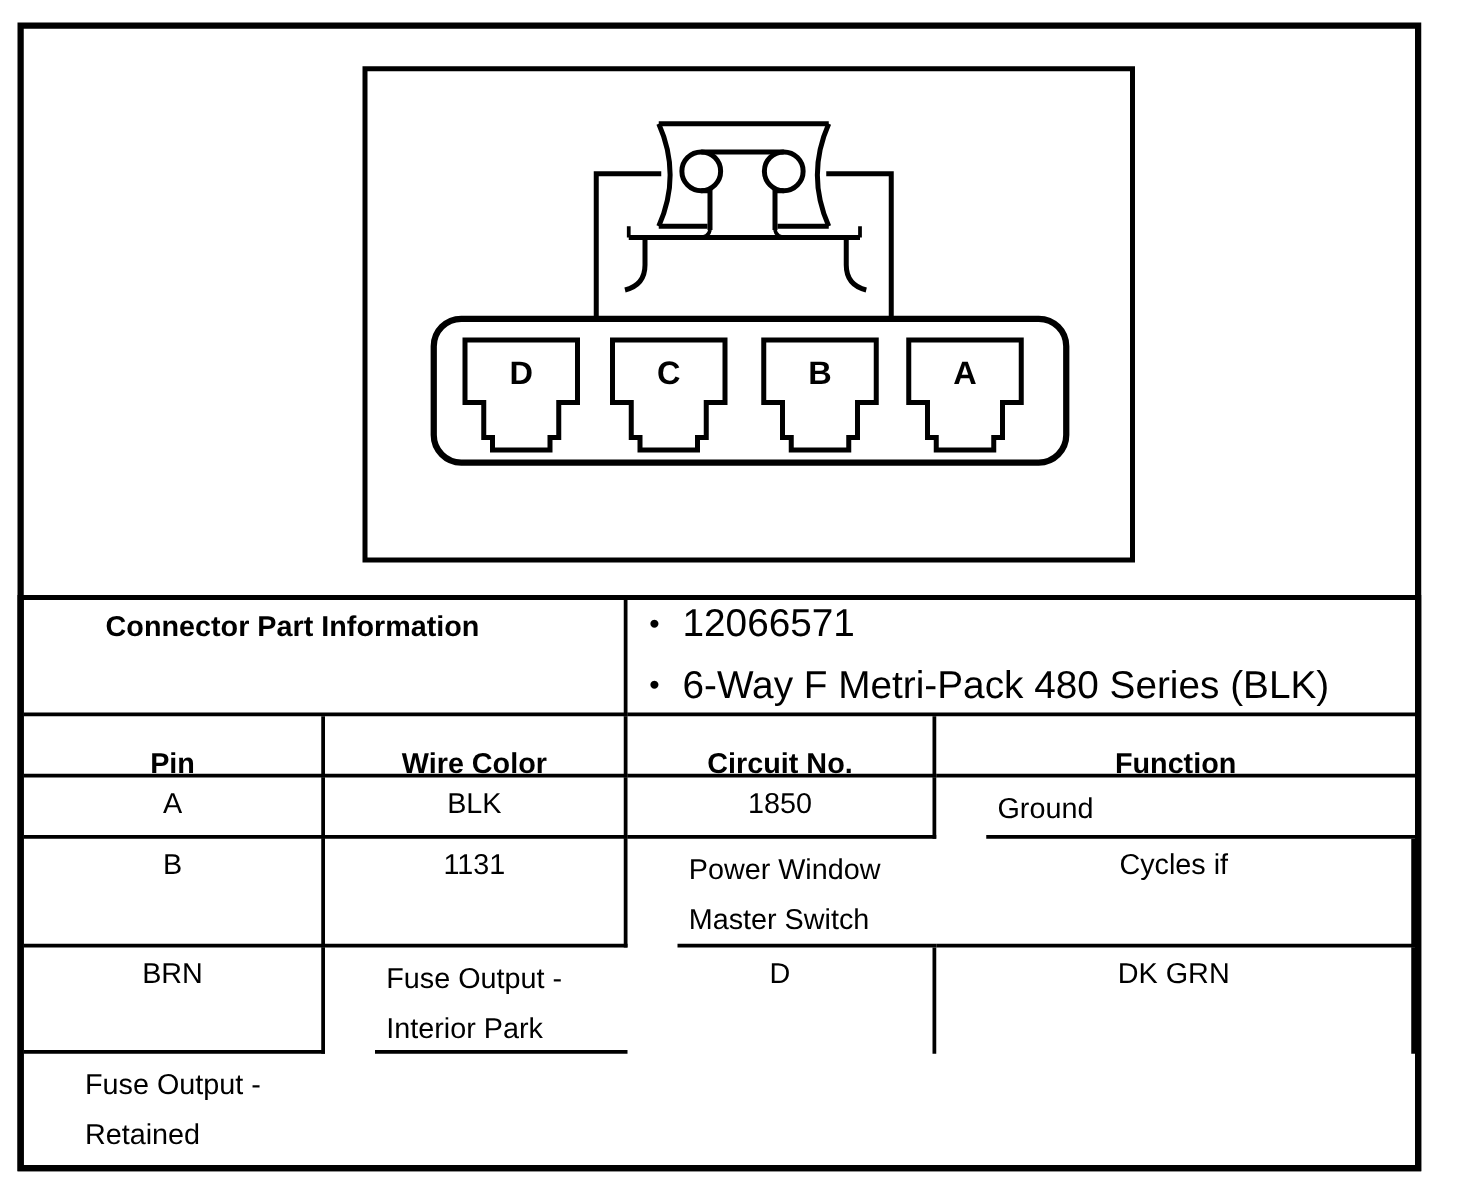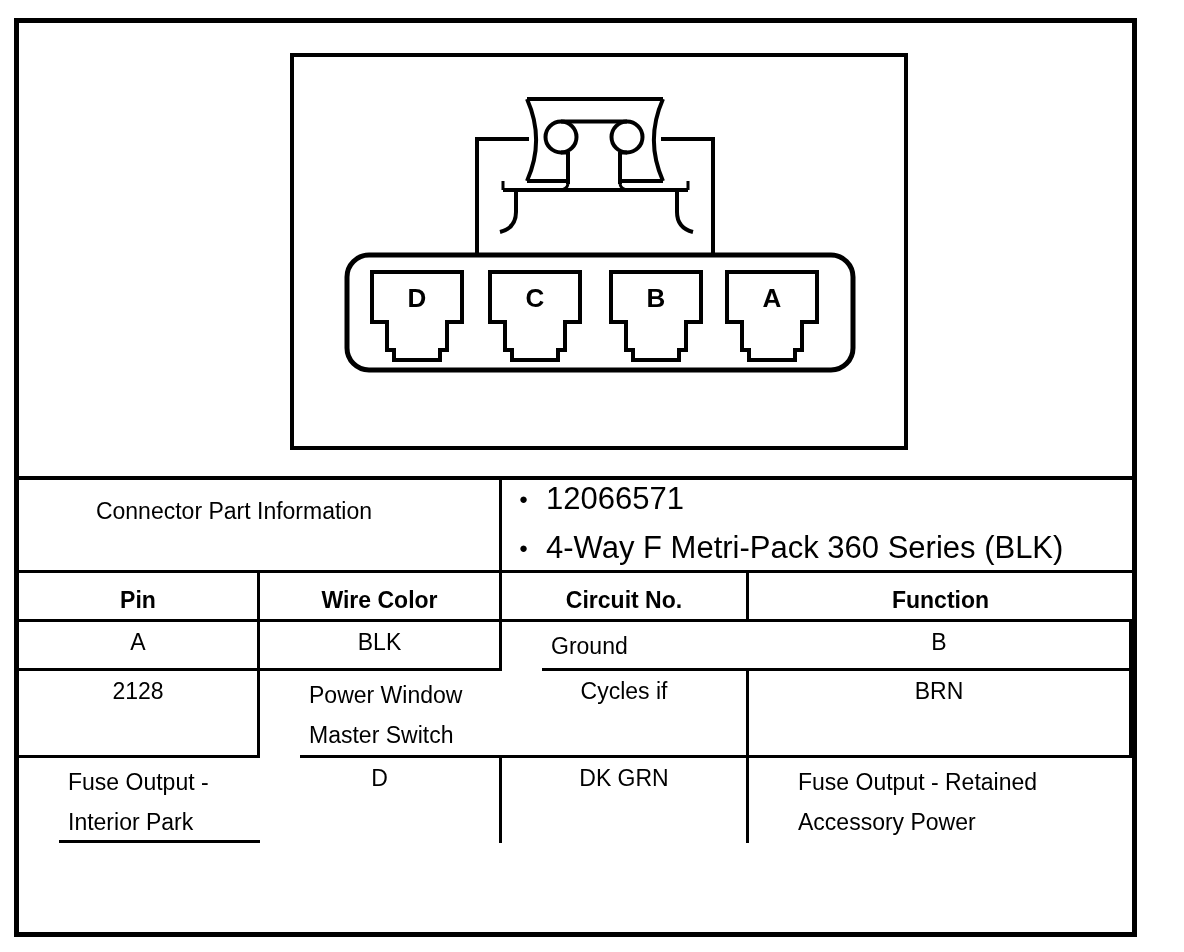--- a/index.html
+++ b/index.html
@@ -19,26 +19,26 @@
     display:grid;
     grid-template-columns:241px 242px 247px minmax(0,1fr);
     grid-template-rows:93px 49px 49px 87px 85px minmax(0,1fr);
   }
   .cell{
     border-right:3px solid #000;border-bottom:3px solid #000;
     font-size:23px;line-height:1.25;overflow:hidden;box-sizing:border-box;
   }
   .last-col{border-right:none;}
   .last-row{border-bottom:none;}
-  .th{font-weight:bold;text-align:center;padding-top:13px;}
+  .th{font-weight:bold;text-align:center;padding-top:23px;}
   .c-center{text-align:center;padding-top:6px;}
   .c-func{padding:4px 8px 0 9px;line-height:40px;margin-left:40px;}
   .pi-title{
-    grid-column:1/3;font-weight:normal;text-align:center;
-    padding-top:17px;padding-right:50px;font-size:23px;
+    grid-column:1/3;font-weight:bold;text-align:center;
+    padding-top:7px;padding-right:50px;font-size:23px;
   }
   .pi-bullets{grid-column:3/5;padding-left:17px;padding-top:4px;}
   .bullet-line{display:flex;align-items:flex-start;height:49px;}
   .bullet-glyph{width:27px;font-size:15px;line-height:30px;}
   .bullet-text{font-size:31px;line-height:29px;white-space:nowrap;}
 </style>
 </head>
 <body>
 
 <div class="page">
@@ -88,35 +88,36 @@
   <div class="ptable">
 
     <div class="cell pi-title">Connector Part Information</div>
     <div class="cell pi-bullets last-col">
       <div class="bullet-line">
         <span class="bullet-glyph">●</span>
         <span class="bullet-text">12066571</span>
       </div>
       <div class="bullet-line">
         <span class="bullet-glyph">●</span>
-        <span class="bullet-text">4-Way F Metri-Pack 360 Series (BLK)</span>
+        <span class="bullet-text">6-Way F Metri-Pack 480 Series (BLK)</span>
       </div>
     </div>
 
     <div class="cell th">Pin</div>
     <div class="cell th">Wire Color</div>
     <div class="cell th">Circuit No.</div>
     <div class="cell th last-col">Function</div>
 
     <div class="cell c-center">A</div>
     <div class="cell c-center">BLK</div>
+    <div class="cell c-center">1850</div>
     <div class="cell c-func last-col">Ground</div>
 
     <div class="cell c-center">B</div>
-    <div class="cell c-center">2128</div>
+    <div class="cell c-center">1131</div>
     <div class="cell c-func last-col">Power Window Master Switch Output - Lockout</div>
 
     <div class="cell c-center">Cycles if</div>
     <div class="cell c-center">BRN</div>
     <div class="cell c-func last-col">Fuse Output - Interior Park Lamps</div>
 
     <div class="cell c-center last-row">D</div>
     <div class="cell c-center last-row">DK GRN</div>
     <div class="cell c-func last-col last-row">Fuse Output - Retained Accessory Power</div>
 

